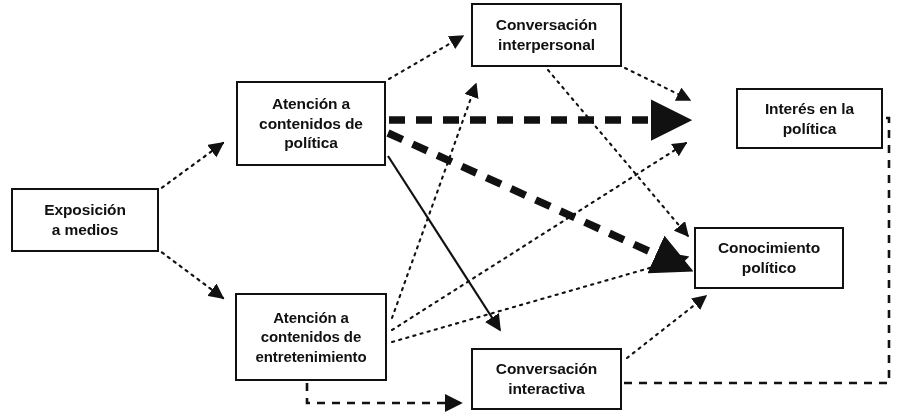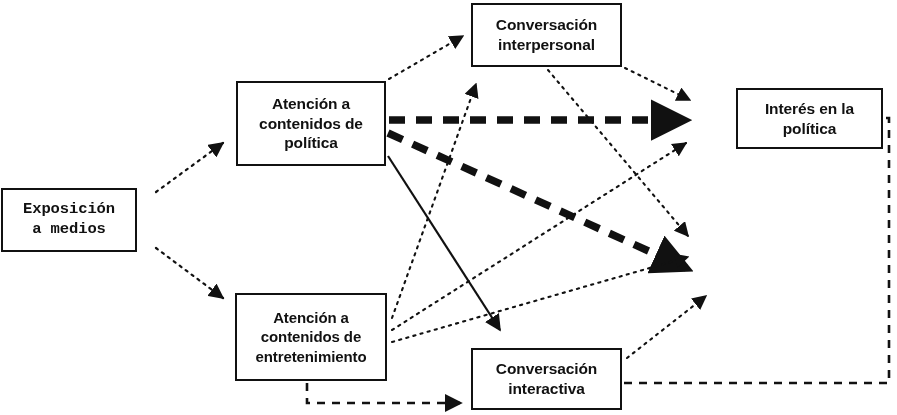--- a/index.html
+++ b/index.html
@@ -40,21 +40,21 @@
     font-size: 15.5px;
     line-height: 1.28;
     letter-spacing: -0.1px;
     padding: 2px 5px;
     z-index: 5;
   }
   .node .node-label {
     display: block;
     white-space: pre-line;
   }
-  .n-exposicion      { left: 1px;   top: 188px; width: 136px; height: 64px; font-family: Liberation Mono, monospace; }
+  .n-exposicion      { left: 11px;   top: 188px; width: 148px; height: 64px; }
   .n-politica        { left: 236px; top: 81px;  width: 150px; height: 85px; }
   .n-entretenimiento { left: 235px; top: 293px; width: 152px; height: 88px; font-size: 15px; }
   .n-interpersonal   { left: 471px; top: 3px;   width: 151px; height: 64px; }
   .n-interes         { left: 692px; top: 88px;  width: 147px; height: 61px; margin-left: 44px; }
   .n-conocimiento    { left: 694px; top: 227px; width: 150px; height: 62px; }
   .n-interactiva     { left: 471px; top: 348px; width: 151px; height: 62px; }
 </style>
 </head>
 <body>
 
@@ -122,19 +122,23 @@
   <div class="node n-interpersonal">
     <span class="node-label">Conversación
 interpersonal</span>
   </div>
 
   <div class="node n-interes">
     <span class="node-label">Interés en la
 política</span>
   </div>
 
+  <div class="node n-conocimiento">
+    <span class="node-label">Conocimiento
+político</span>
+  </div>
 
   <div class="node n-interactiva">
     <span class="node-label">Conversación
 interactiva</span>
   </div>
 
 </div>
 
 </body></html>

